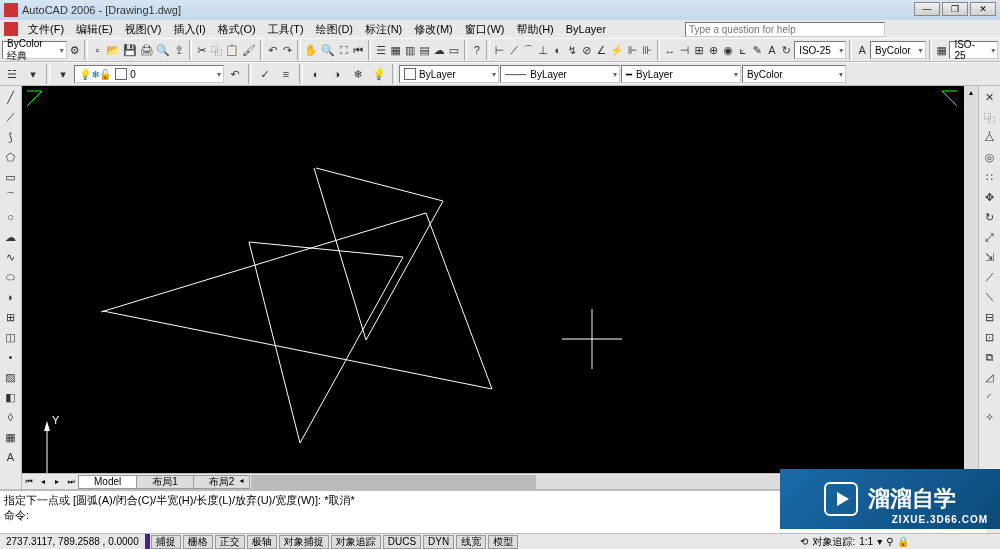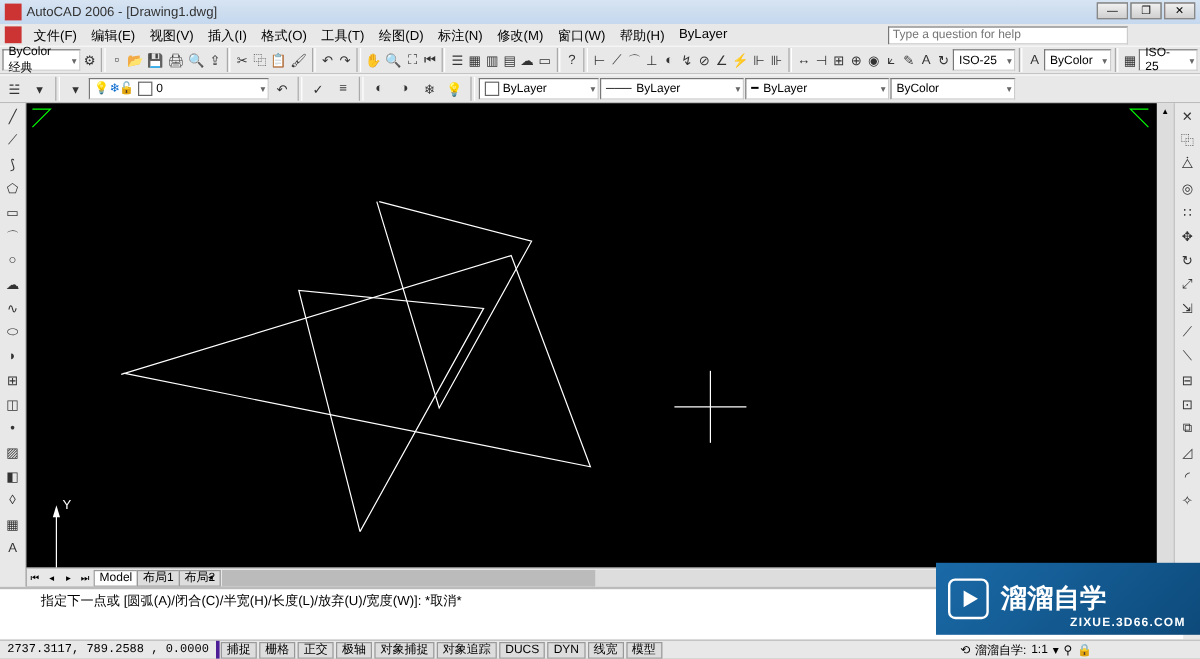--- a/index.html
+++ b/index.html
@@ -9,66 +9,66 @@
 .titlebar { height:20px; background:linear-gradient(#d7e4f2,#c4d8ee); display:flex; align-items:center; font-size:11px; color:#333; position:relative; }
 .titlebar .icon { width:14px; height:14px; background:#c33; margin:0 4px; }
 .winbtns { position:absolute; right:4px; top:2px; display:flex; gap:2px; }
 .winbtn { width:26px; height:14px; background:linear-gradient(#f0f0f0,#d0d0d0); border:1px solid #888; font-size:9px; text-align:center; line-height:12px; }
 .winbtn.close { background:linear-gradient(#e77,#c33); color:#fff; }
 
 
 .menubar { height:18px; background:#e8e8e8; display:flex; align-items:center; font-size:11px; gap:0; padding-left:4px; }
 .menubar .icon { width:14px; height:14px; background:#c33; margin-right:4px; }
 .menuitem { padding:0 6px; cursor:default; }
-.helpbox { margin-left:auto; margin-right:60px; width:200px; height:15px; background:#fff; border:1px inset #ccc; font-size:10px; color:#888; padding:0 3px; }
+.helpbox { margin-left:auto; margin-right:115px; width:200px; height:15px; background:#fff; border:1px inset #ccc; font-size:10px; color:#888; padding:0 3px; }
 
 
 .toolbar-row { height:24px; background:#e8e8e8; border-top:1px solid #f8f8f8; border-bottom:1px solid #bbb; display:flex; align-items:center; padding:0 2px; gap:1px; }
 .tbtn { width:20px; height:20px; border:1px solid transparent; display:flex; align-items:center; justify-content:center; font-size:11px; color:#333; position:relative; }
 .sep { width:4px; height:20px; border-left:1px solid #aaa; border-right:1px solid #fff; margin:0 2px; }
 .combo { height:18px; background:#fff; border:1px inset #ccc; font-size:10px; padding:0 14px 0 4px; display:flex; align-items:center; position:relative; }
 .combo::after { content:"▾"; position:absolute; right:2px; font-size:8px; color:#666; }
 .toolbar-row2 { height:24px; }
 
 
 .workspace { position:absolute; top:86px; left:0; right:0; bottom:60px; display:flex; }
 .lefttools { width:22px; background:#e8e8e8; border-right:1px solid #bbb; display:flex; flex-direction:column; align-items:center; padding-top:2px; gap:2px; }
 .lefttools .tbtn { width:18px; height:18px; }
 .righttools { width:22px; background:#e8e8e8; border-left:1px solid #bbb; display:flex; flex-direction:column; align-items:center; padding-top:2px; gap:2px; }
 .righttools .tbtn { width:18px; height:18px; }
 .canvaswrap { flex:1; display:flex; flex-direction:column; background:#000; position:relative; }
 .canvas { flex:1; position:relative; }
 .canvas svg { position:absolute; top:0; left:0; }
 .tabs { height:16px; background:#e8e8e8; border-top:1px solid #bbb; display:flex; align-items:center; font-size:10px; }
-.tabbtn { padding:0 4px; height:14px; border:1px solid #999; background:#ddd; margin-right:-1px; line-height:12px; }
+.tabbtn { padding:0 15px; height:14px; border:1px solid #999; background:#ddd; margin-right:-1px; line-height:12px; }
 .tabbtn.active { background:#fff; }
 .tabarrow { width:14px; text-align:center; font-size:8px; }
 .hscroll { flex:1; height:14px; background:#ddd; position:relative; margin:0 2px; }
 .hscroll .thumb { position:absolute; left:0; width:40%; height:100%; background:#bbb; }
 .hscroll::before, .hscroll::after { content:"◂"; position:absolute; left:-12px; font-size:8px; top:1px; }
 .hscroll::after { content:"▸"; left:auto; right:-12px; }
 
 
 .vscroll { width:14px; background:#e8e8e8; display:flex; flex-direction:column; }
 .vscroll .arrow { height:14px; background:#ddd; font-size:8px; text-align:center; line-height:14px; }
 .vscroll .track { flex:1; background:#ddd; }
 
 
 .cmdarea { position:absolute; bottom:16px; left:0; right:0; height:44px; background:#fff; border-top:2px solid #bbb; font-size:11px; font-family:"SimSun",monospace; color:#000; padding:2px 4px; overflow:hidden; }
-.cmdarea .line { white-space:nowrap;margin-left:30px; }
+.cmdarea .line { white-space:nowrap; }
 .cmdscroll { position:absolute; right:0; top:0; bottom:0; width:14px; background:#e8e8e8; }
 
 
 .statusbar { position:absolute; bottom:0; left:0; right:0; height:16px; background:#e8e8e8; border-top:1px solid #bbb; display:flex; align-items:center; font-size:10px; }
-.statusbar .cell { padding:0 6px; border-right:3px solid #4c1d95; height:100%; line-height:16px;font-family:Liberation Mono, monospace; }
+.statusbar .cell { padding:0 6px; border-right:5px solid #4c1d95; height:100%; line-height:16px; }
 .statusbar .toggle { padding:0 4px; border:1px solid #999; background:#ddd; margin:0 1px; height:14px; line-height:12px; }
 .statusbar .right { margin-left:auto; display:flex; align-items:center; gap:4px; padding-right:90px; }
 
 
-.watermark { position:absolute; right:0; bottom:20px; width:220px; height:60px; background:linear-gradient(135deg,#1a6aa8,#0d4a7a); color:#fff; display:flex; align-items:center; padding:0 10px; font-size:22px; font-weight:bold; z-index:50; }
+.watermark { position:absolute; right:0; bottom:20px; width:220px; height:60px; background:linear-gradient(135deg,#1a6aa8,#0d4a7a); color:#fff; display:flex; align-items:center; padding:0 10px; font-size:22px; font-weight:bold; z-index:50;justify-content:center; }
 .watermark .play { width:34px; height:34px; border:2px solid #fff; border-radius:6px; margin-right:10px; display:flex; align-items:center; justify-content:center; }
 .watermark .play::before { content:""; border-left:12px solid #fff; border-top:7px solid transparent; border-bottom:7px solid transparent; margin-left:3px; }
 .watermark .sub { position:absolute; bottom:4px; right:12px; font-size:10px; font-weight:bold; letter-spacing:1px; }
 .swatch { width:12px; height:12px; background:#fff; border:1px solid #666; }
 </style>
 </head>
 <body>
 
 <div class="titlebar">
   <span class="icon"></span>
@@ -292,38 +292,39 @@
     <div class="tbtn">⊡</div>
     <div class="tbtn">⧉</div>
     <div class="tbtn">◿</div>
     <div class="tbtn">◜</div>
     <div class="tbtn">✧</div>
   </div>
 </div>
 
 <div class="cmdarea">
   <div class="line">指定下一点或 [圆弧(A)/闭合(C)/半宽(H)/长度(L)/放弃(U)/宽度(W)]: *取消*</div>
+  <div class="line">命令:</div>
   <div class="cmdscroll"></div>
 </div>
 
 <div class="statusbar">
   <span class="cell">2737.3117, 789.2588 , 0.0000</span>
   <span class="toggle">捕捉</span>
   <span class="toggle">栅格</span>
   <span class="toggle">正交</span>
   <span class="toggle">极轴</span>
   <span class="toggle">对象捕捉</span>
   <span class="toggle">对象追踪</span>
   <span class="toggle">DUCS</span>
   <span class="toggle">DYN</span>
   <span class="toggle">线宽</span>
   <span class="toggle">模型</span>
   <div class="right">
     <span>⟲</span>
-    <span>溜溜自学:</span>
+    <span>对象追踪:</span>
     <span>1:1</span>
     <span>▾</span>
     <span>⚲</span>
     <span>🔒</span>
   </div>
 </div>
 
 <div class="watermark">
   <div class="play"></div>
   <span>溜溜自学</span>

